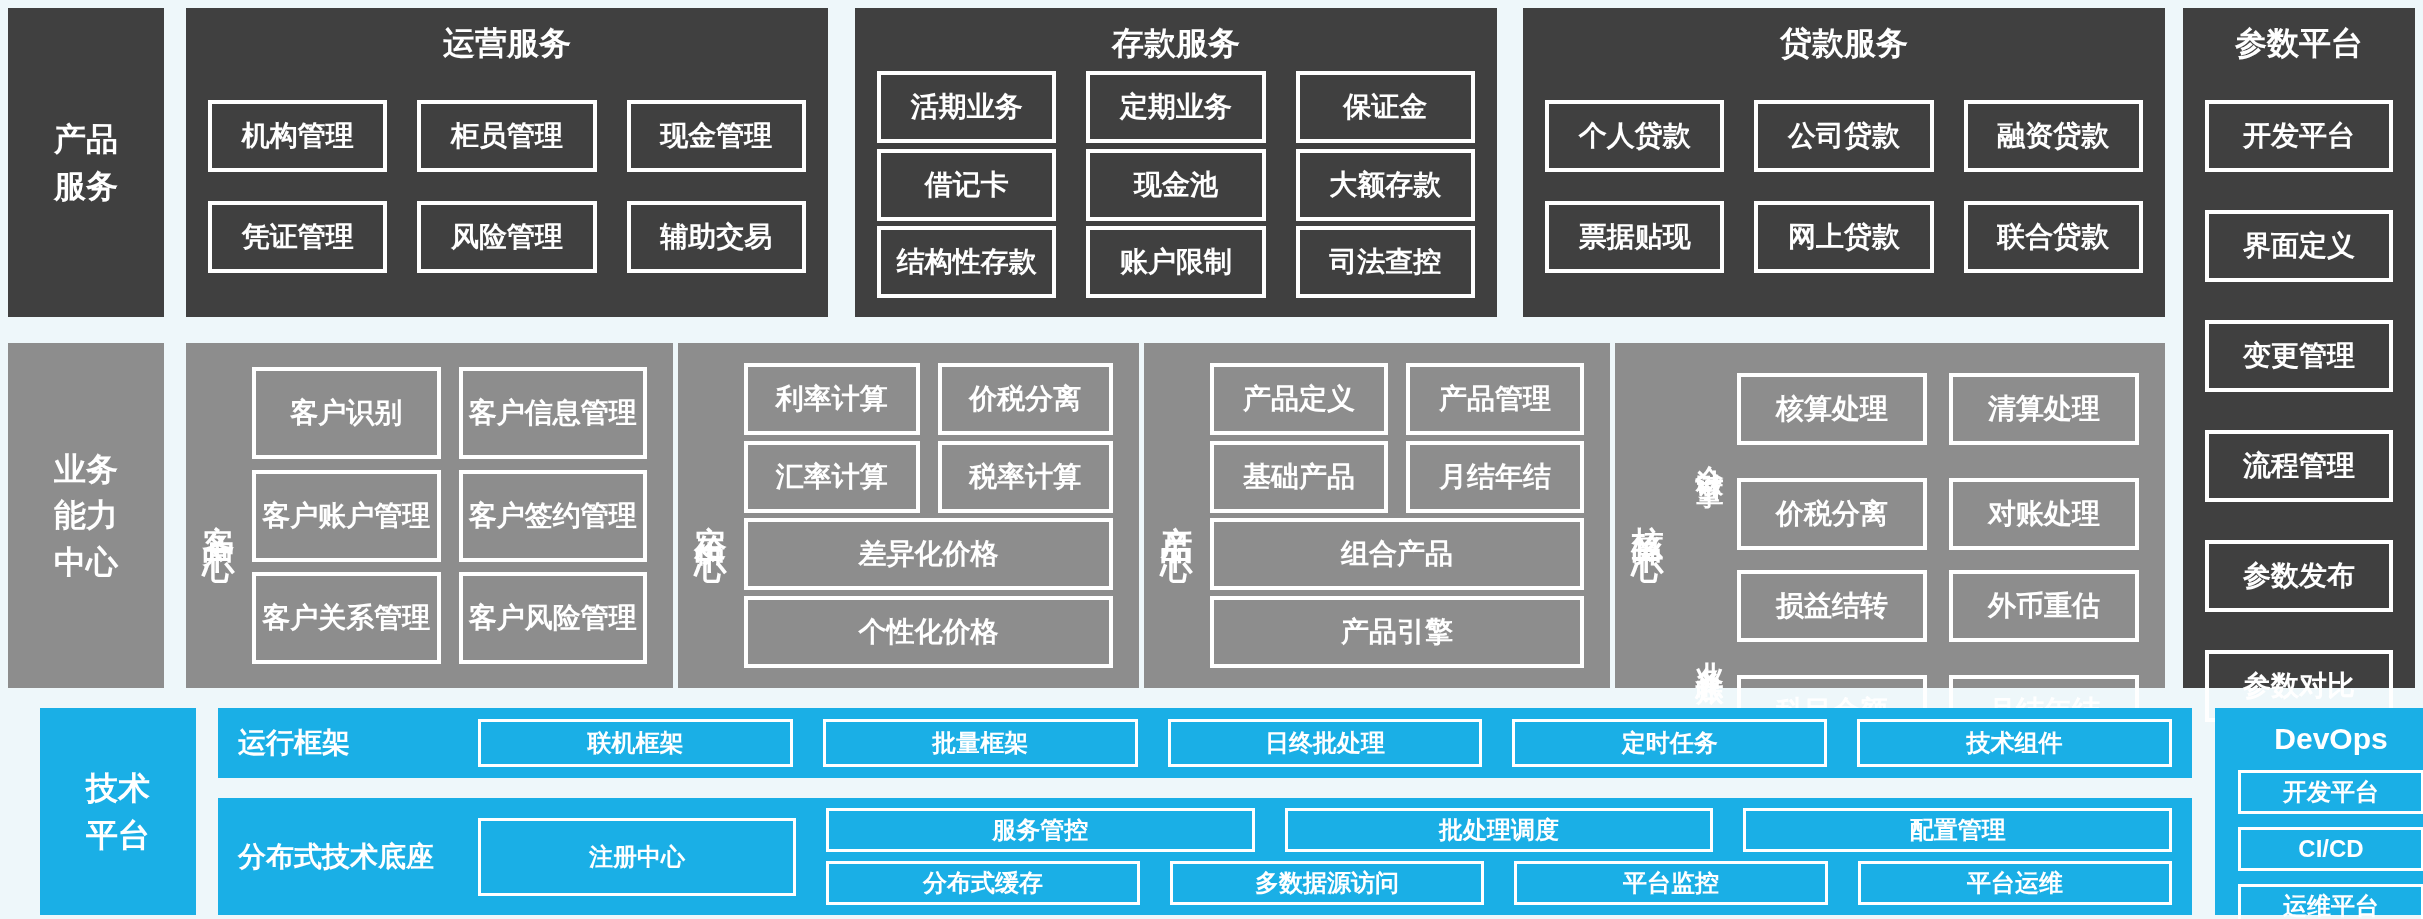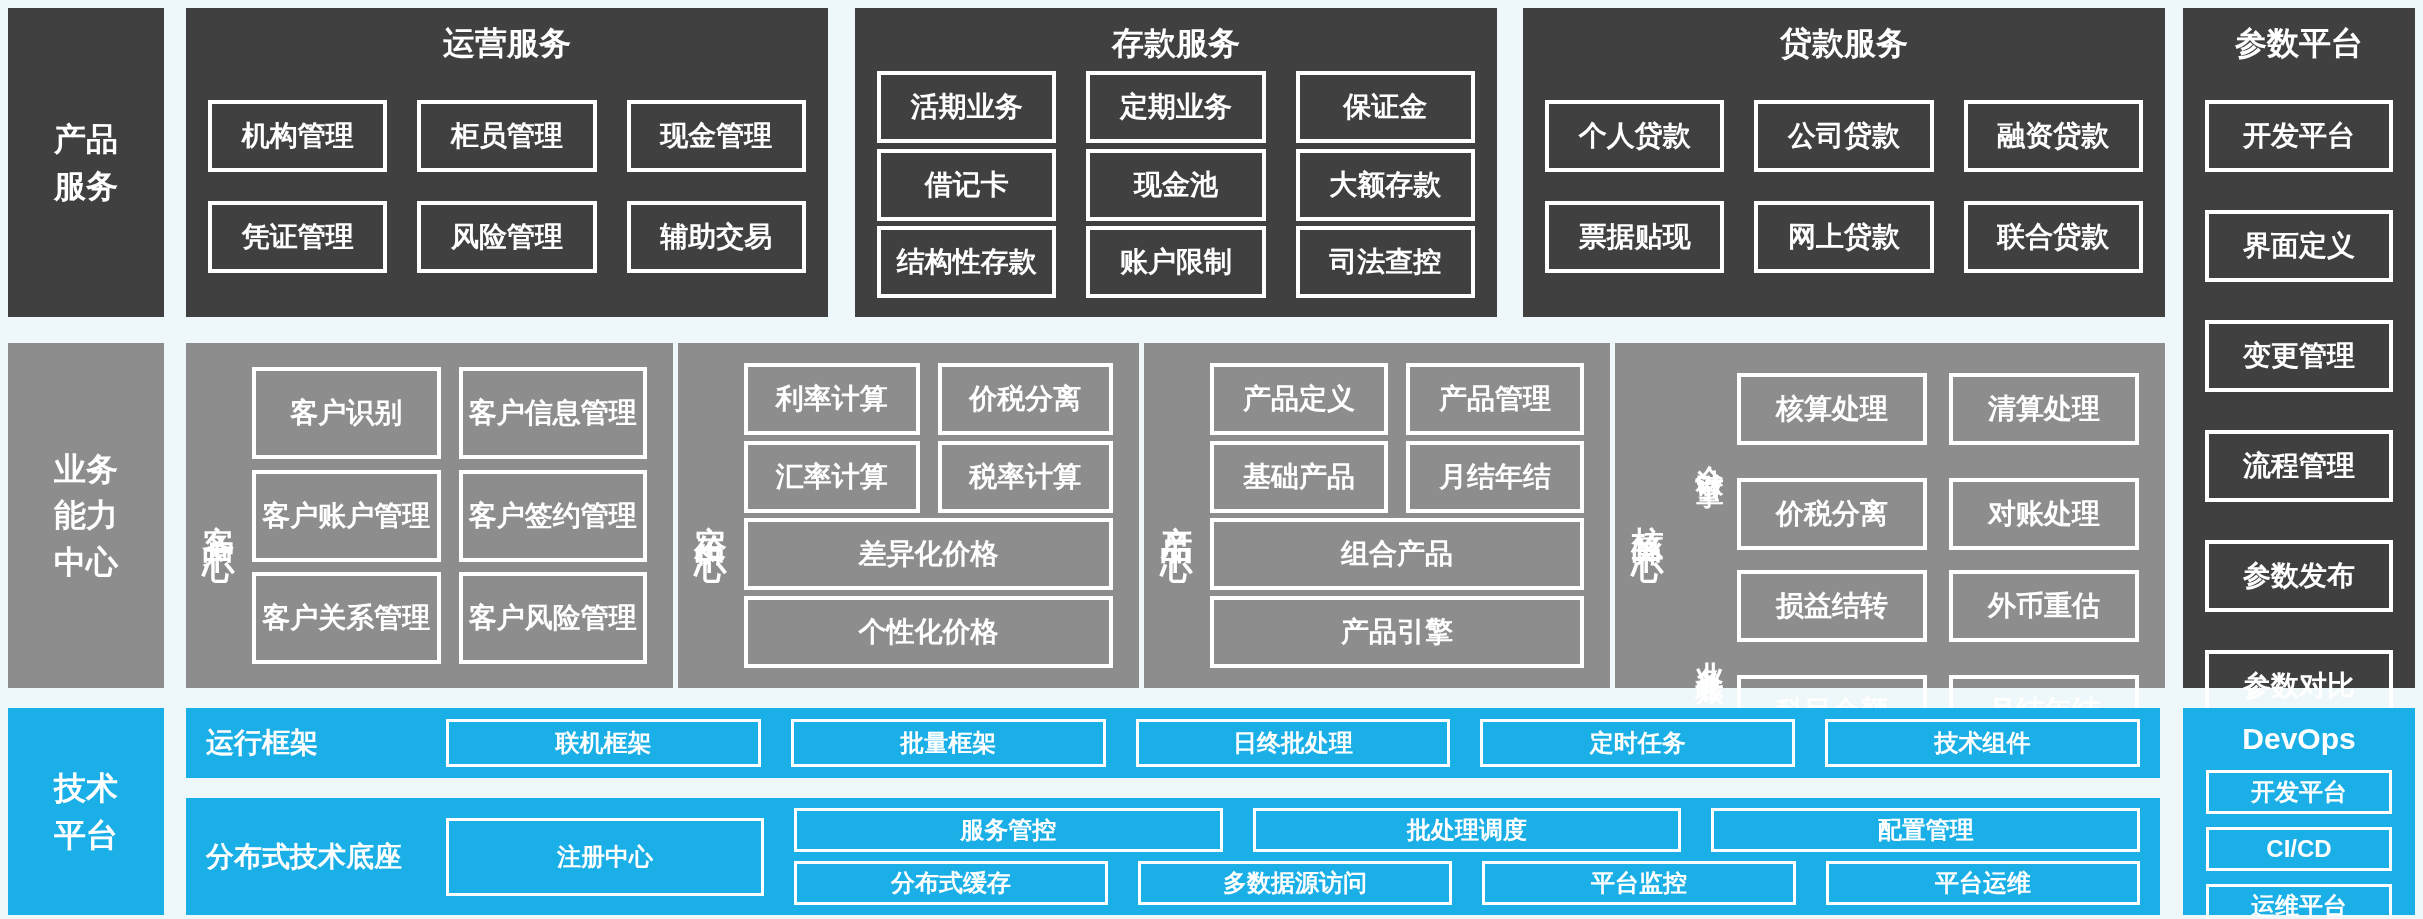--- a/index.html
+++ b/index.html
@@ -2,21 +2,21 @@
 <html><head>
 <meta charset="utf-8">
 <style>
   html,body{margin:0;padding:0;background:#eef7fa;}
   .canvas{
     position:relative;width:2423px;height:919px;background:#eef7fa;
     font-family:"Liberation Sans","DejaVu Sans",sans-serif;overflow:hidden;
   }
   .teal{background:#404040;}
   .gray{background:#8d8d8d;}
-  .blue{background:#1aafe6;}
+  .blue{background:#1aafe6;margin-left:32px;}
   .rail{
     position:absolute;left:8px;width:156px;display:flex;align-items:center;justify-content:center;
     color:#fff;font-size:32px;font-weight:700;text-align:center;white-space:pre-line;line-height:1.45;
   }
   .panel{position:absolute;display:flex;flex-direction:column;color:#fff;box-sizing:border-box;}
   .title{text-align:center;font-weight:700;font-size:32px;margin-top:14px;flex:0 0 auto;}
   .rows{flex:1;display:flex;flex-direction:column;justify-content:space-evenly;padding:4px 22px 14px;}
   .row{display:flex;gap:30px;}
   .box{
     flex:1;height:64px;border:4px solid #fff;display:flex;align-items:center;justify-content:center;

